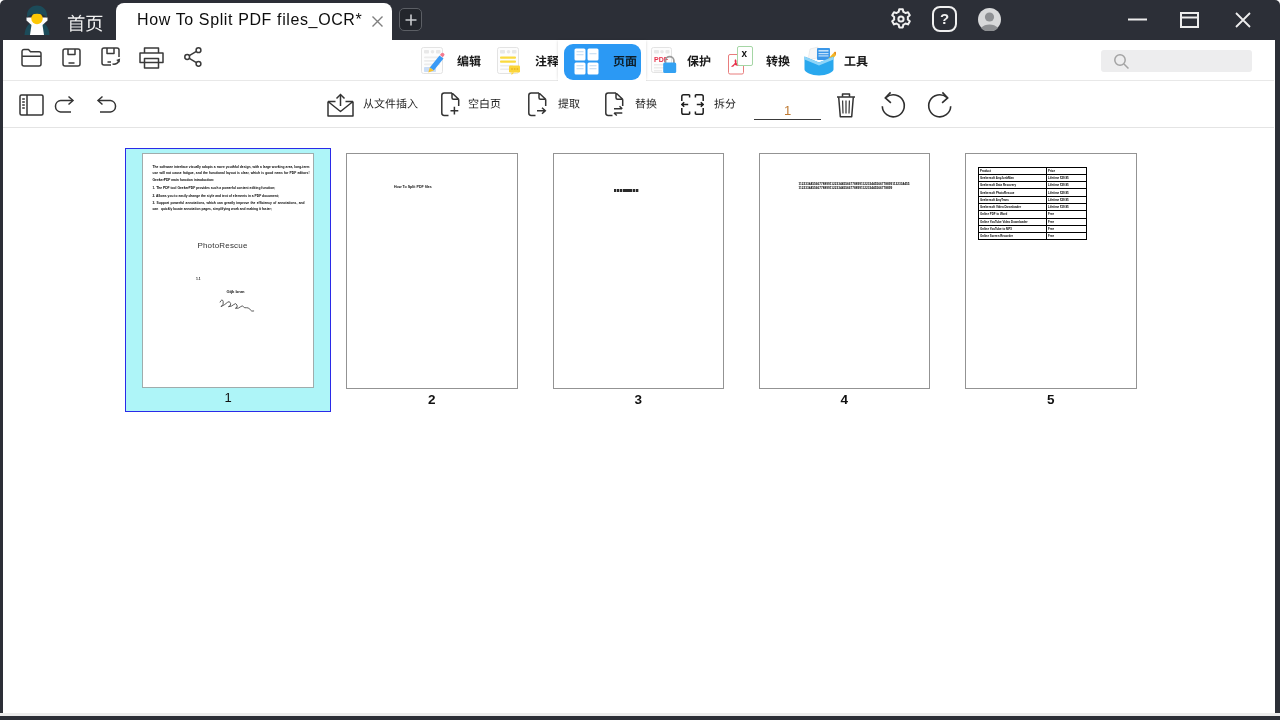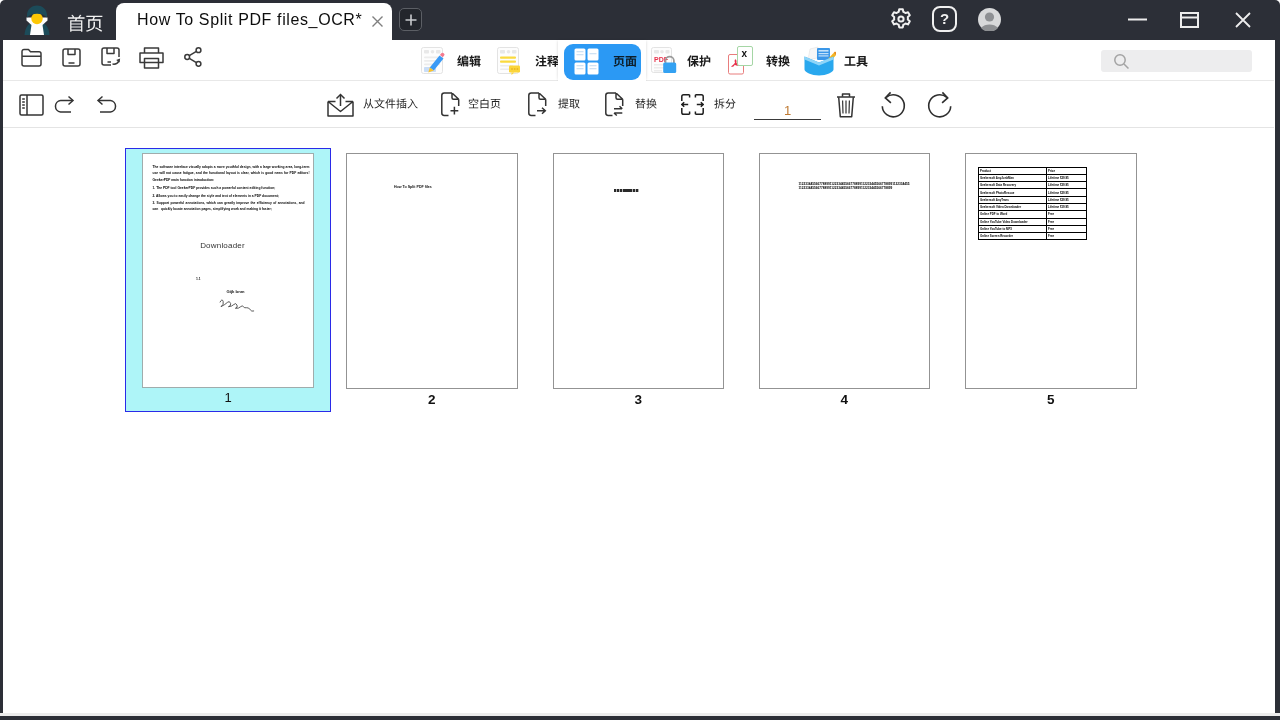--- a/index.html
+++ b/index.html
@@ -352,21 +352,21 @@
 </g>
       </svg>
     </div>
 <div class="abs" style="left:125px;top:148px;width:206px;height:264px;background:#aef5f8;border:1px solid #2a2ae8"></div>
 <div class="abs" style="left:141.5px;top:152.5px;width:172px;height:235px;background:#fff;border:1px solid #a0acac"></div>
 <div class="abs" style="left:141.5px;top:152.5px;width:172px;height:235px">
       <div style="position:absolute;left:11px;top:11px;width:157px;font-size:3.3px;line-height:2.12;color:#000;font-weight:bold;text-align:justify">The software interface visually adopts a more youthful design, with a large working area, long-term use will not cause fatigue, and the functional layout is clear, which is good news for PDF editors! GeekerPDF main function introduction:</div>
       <div style="position:absolute;left:11px;top:32.5px;width:155px;font-size:3.3px;line-height:2.12;color:#000;font-weight:bold">1. The PDF tool GeekerPDF provides such a powerful content editing function;</div>
       <div style="position:absolute;left:11px;top:40px;width:155px;font-size:3.3px;line-height:2.12;color:#000;font-weight:bold">2. Allows you to easily change the style and text of elements in a PDF document;</div>
       <div style="position:absolute;left:11px;top:47px;width:152px;font-size:3.3px;line-height:2.12;color:#000;font-weight:bold;text-align:justify">3. Support powerful annotations, which can greatly improve the efficiency of annotations, and can&nbsp;&nbsp;&nbsp;quickly locate annotation pages, simplifying work and making it faster;</div>
-      <div style="position:absolute;left:0;top:88px;width:162px;text-align:center;font-size:8px;color:#333;letter-spacing:0.2px">Downloader</div>
+      <div style="position:absolute;left:0;top:88px;width:162px;text-align:center;font-size:8px;color:#333;letter-spacing:0.2px">PhotoRescue</div>
       <div style="position:absolute;left:54.5px;top:124.5px;font-size:3.4px;font-weight:bold;color:#222">1.1</div>
       <div style="position:absolute;left:85px;top:136px;font-size:4.2px;font-weight:bold;color:#111">Gijk bnm</div>
       <svg style="position:absolute;left:75px;top:143px" width="40" height="16" viewBox="0 0 36 15">
         <path d="M2,6 q2,-4 3,-1 q1,3 -2,5 q4,-2 6,-4 q2,-2 3,1 q0.5,2.5 -2,3 q3,0 5,-2 q2,-2 3,0.5 q1,2.5 -1.5,3 q3,0.5 5,-1.5 q1.5,-1.5 2.5,0 q1,1.5 3,1 q2,-0.5 3.5,2 q1,1.8 3.5,1" fill="none" stroke="#3f3f3f" stroke-width="0.8"></path>
       </svg>
     </div>
 <div class="abs" style="left:126px;top:391px;width:204px;text-align:center;font-size:13px;color:#111;line-height:14px">1</div>
 <div class="abs" style="left:346px;top:152.5px;width:171.5px;height:236.5px;background:#fff;border:1px solid #939393"></div>
 <div class="abs" style="left:346px;top:392.5px;width:171.5px;text-align:center;font-size:13.5px;font-weight:bold;color:#111;line-height:14px">2</div>
 <div class="abs" style="left:552.5px;top:152.5px;width:171.5px;height:236.5px;background:#fff;border:1px solid #939393"></div>

